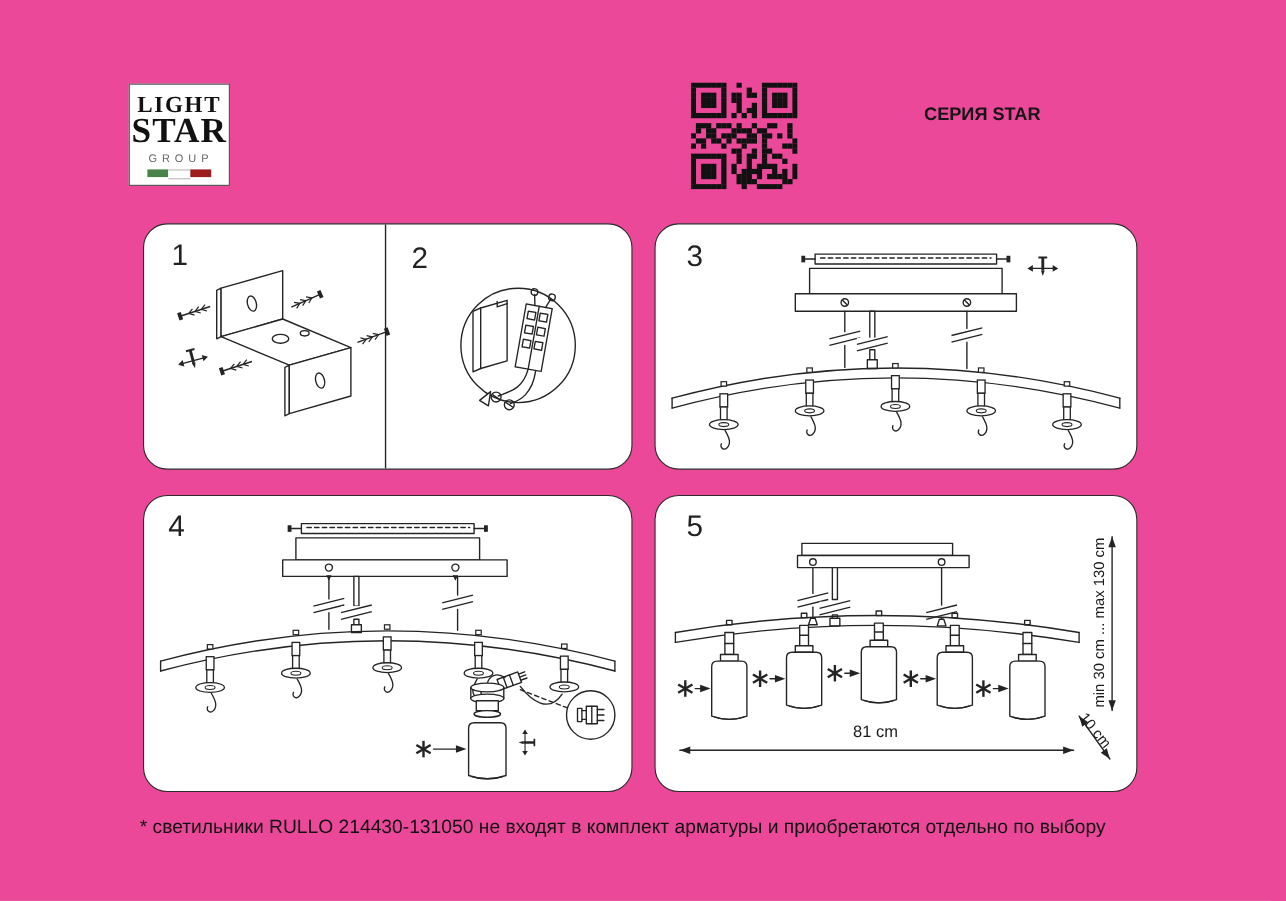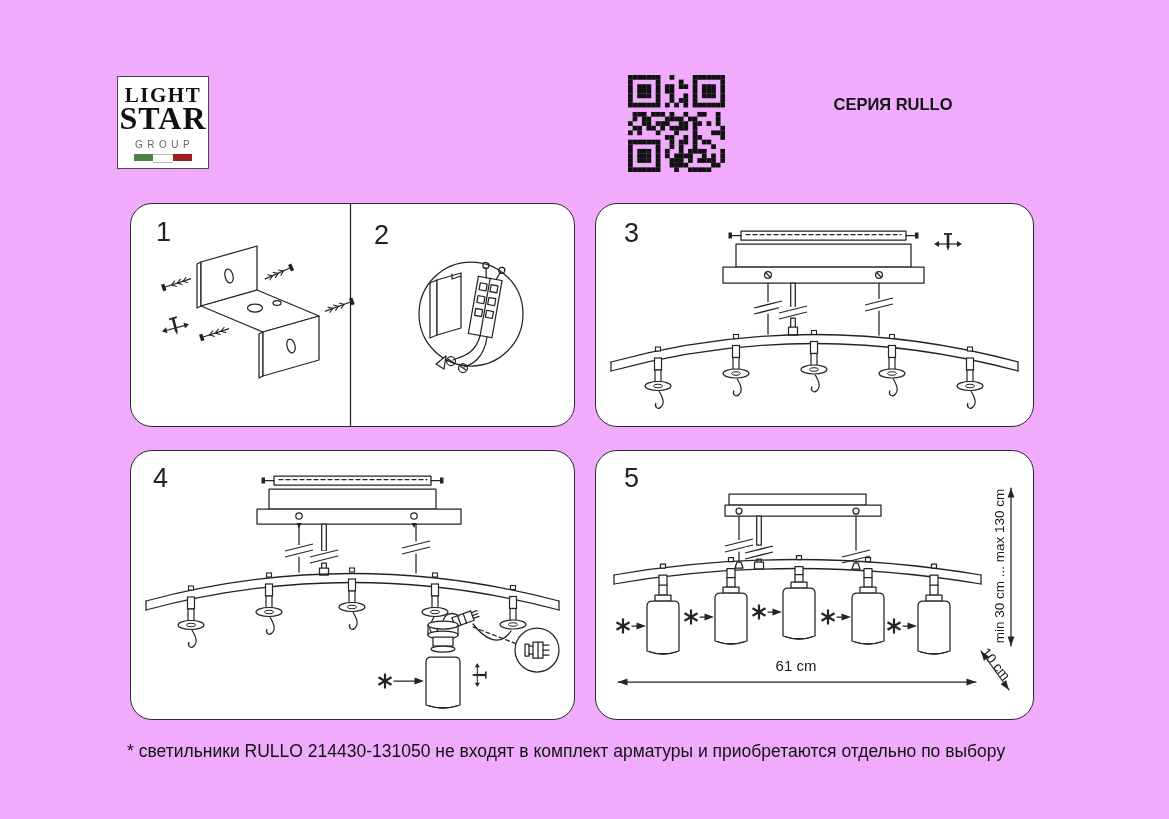--- a/index.html
+++ b/index.html
@@ -1,16 +1,16 @@
 <!DOCTYPE html>
 <html><head>
 <meta charset="utf-8">
 <style>
   html,body{margin:0;padding:0;background:#e8e8e8;}
-  .page{position:relative;width:1169px;height:819px;background:#f0abfc;
+  .page{position:relative;width:1169px;height:819px;background:#ec4899;
         font-family:"Liberation Sans",sans-serif;color:#1a1a1a;overflow:hidden;margin:0 auto;}
   
   .logo-box{position:absolute;left:117px;top:76px;width:90px;height:91px;border:1.5px solid #4a4a4a;
             display:flex;flex-direction:column;align-items:center;justify-content:center;background:#fff;}
   .logo-light{font-family:"Liberation Serif",serif;font-weight:700;font-size:21px;line-height:21px;letter-spacing:1.5px;color:#111;}
   .logo-star{font-family:"Liberation Serif",serif;font-weight:700;font-size:32px;line-height:25px;letter-spacing:1px;color:#111;}
   .logo-group{font-size:10px;letter-spacing:4.5px;color:#666;margin:8px 0 4px 3px;}
   .logo-flag{display:flex;width:58px;height:7px;}
   .logo-flag .seg{flex:1;height:100%;}
   .seg-white{background:#fff;border-top:1px solid #bbb;border-bottom:1px solid #bbb;}
@@ -306,21 +306,21 @@
         <rect x="23.10" y="92.38" width="4.74" height="4.74"></rect>
         <rect x="27.71" y="92.38" width="4.74" height="4.74"></rect>
         <rect x="46.19" y="92.38" width="4.74" height="4.74"></rect>
         <rect x="60.05" y="92.38" width="4.74" height="4.74"></rect>
         <rect x="64.67" y="92.38" width="4.74" height="4.74"></rect>
         <rect x="69.29" y="92.38" width="4.74" height="4.74"></rect>
         <rect x="73.90" y="92.38" width="4.74" height="4.74"></rect>
         <rect x="78.52" y="92.38" width="4.74" height="4.74"></rect>
       </svg></div>
 
-  <div class="series">СЕРИЯ RULLO</div>
+  <div class="series">СЕРИЯ STAR</div>
 
   <div class="panel" style="left:130px;top:203px;width:443px;height:222px">
     <div class="step-num" style="left:25px;top:13px">1</div>
     <div class="step-num" style="left:243px;top:16px">2</div>
     <svg class="art" width="443" height="222" viewBox="0 0 443 222">
       <line x1="219.5" y1="0" x2="219.5" y2="222"></line>
 
       <g>
         <polygon class="w" points="66,60 70,58 70,102 66,104"></polygon>
         <polygon class="w" points="70,58 126,42 126,86 70,102"></polygon>
@@ -603,19 +603,19 @@
         <use href="#ahd" transform="translate(22,231)"></use>
           <use href="#ahd" transform="translate(380,231) rotate(180)"></use>
         <line x1="415" y1="37" x2="415" y2="195"></line>
         <use href="#ahd" transform="translate(415,37) rotate(90)"></use>
           <use href="#ahd" transform="translate(415,195) rotate(-90)"></use>
         <line x1="385" y1="200" x2="413" y2="239"></line>
         <use href="#ahd" transform="translate(385,200) rotate(54)"></use>
           <use href="#ahd" transform="translate(413,239) rotate(234)"></use>
       </g>
     </svg>
-    <div class="dim dim-w">61 cm</div>
+    <div class="dim dim-w">81 cm</div>
     <div class="dim dim-h">min 30 cm ... max 130 cm</div>
     <div class="dim dim-d">10 cm</div>
   </div>
 
   <div class="footnote">* светильники RULLO 214430-131050 не входят в комплект арматуры и приобретаются отдельно по выбору</div>
 </div>
 
 </body></html>

